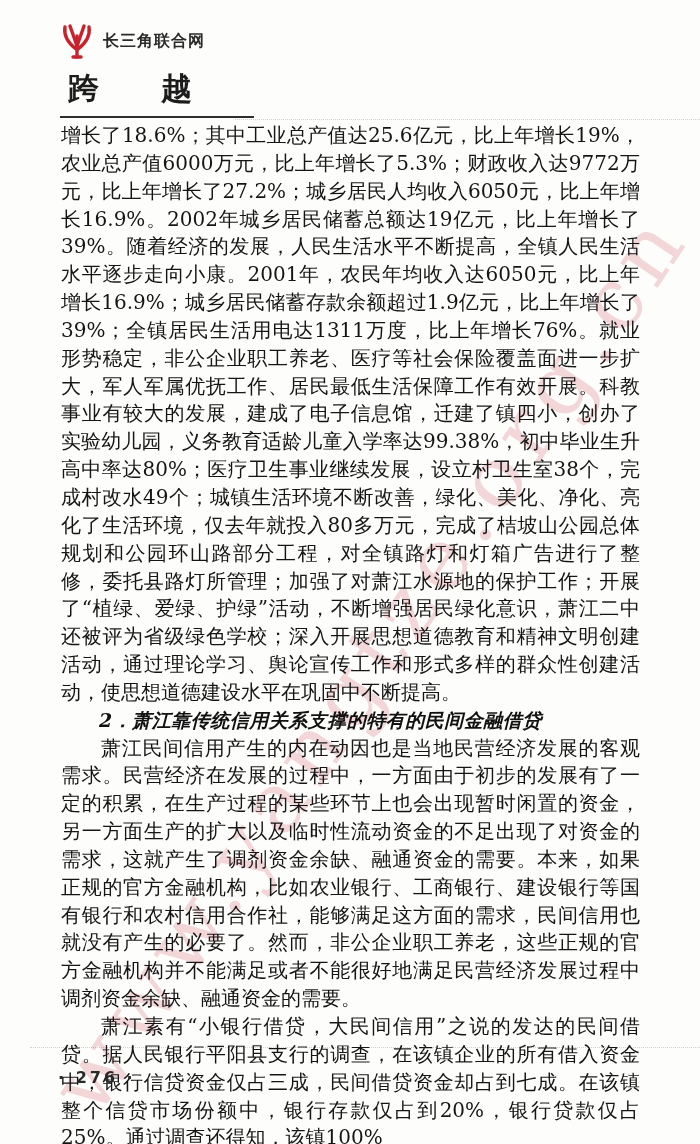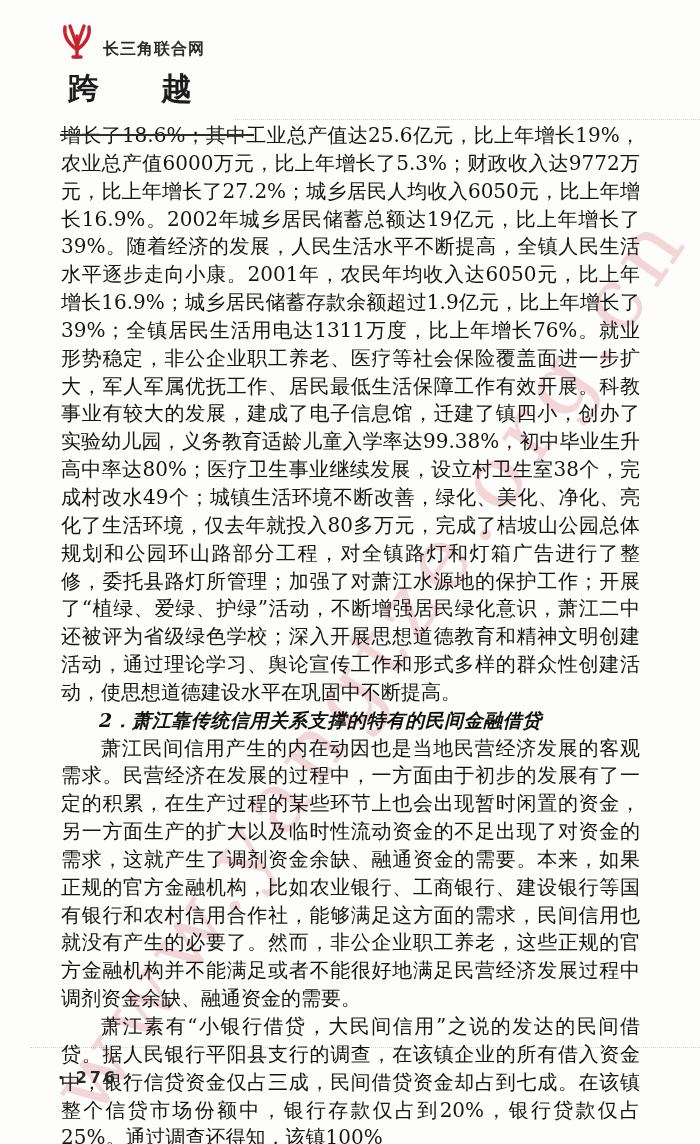--- a/index.html
+++ b/index.html
@@ -33,39 +33,39 @@
     position: absolute; height: 0;
     border-top: 1px dotted rgba(60,60,60,0.22);
     z-index: 0;
   }
   .scan-line-top { left: 235px; right: 0; top: 119px; }
   .scan-line-bottom { left: 30px; right: 0; top: 1047px; }
 
   
   .header {
     position: absolute; left: 60px; top: 22px;
-    display: flex; align-items: flex-end; gap: 9px;
+    display: flex; align-items: center; gap: 9px;
     z-index: 2;
   }
   .logo-mark { width: 34px; height: 38px; display: block; }
   .logo-text {
     font-family: "DejaVu Sans", "Liberation Sans", sans-serif;
     font-weight: bold;
     font-size: 16px;
     color: #2b2b2b;
     letter-spacing: 1px;
   }
 
   
   .doc-title {
     position: absolute; left: 60px; top: 68px;
     font-size: 31px;
     font-weight: bold;
     letter-spacing: 62px;
-    padding: 0 0 24px 8px;
+    padding: 0 0 6px 8px;
     border-bottom: 2px solid #2e2e2e;
     color: #1c1c1c;
     z-index: 2;
     font-family: "DejaVu Serif", serif;
   }
 
   
   .content {
     position: absolute;
     left: 61px; top: 122px;

